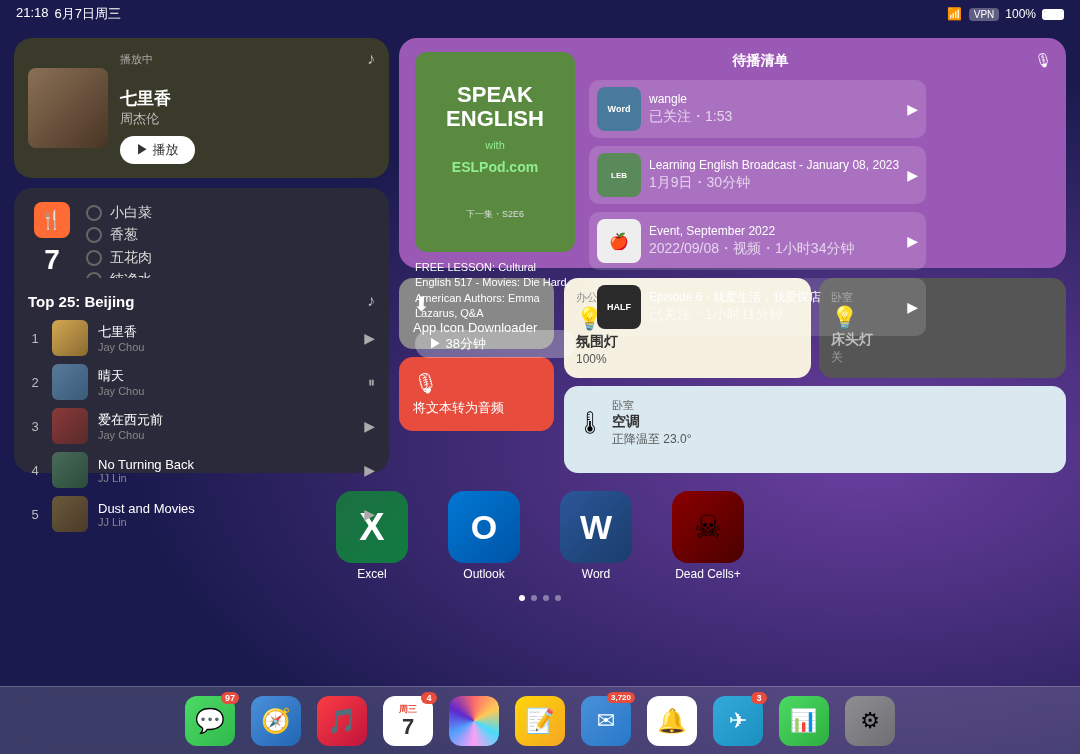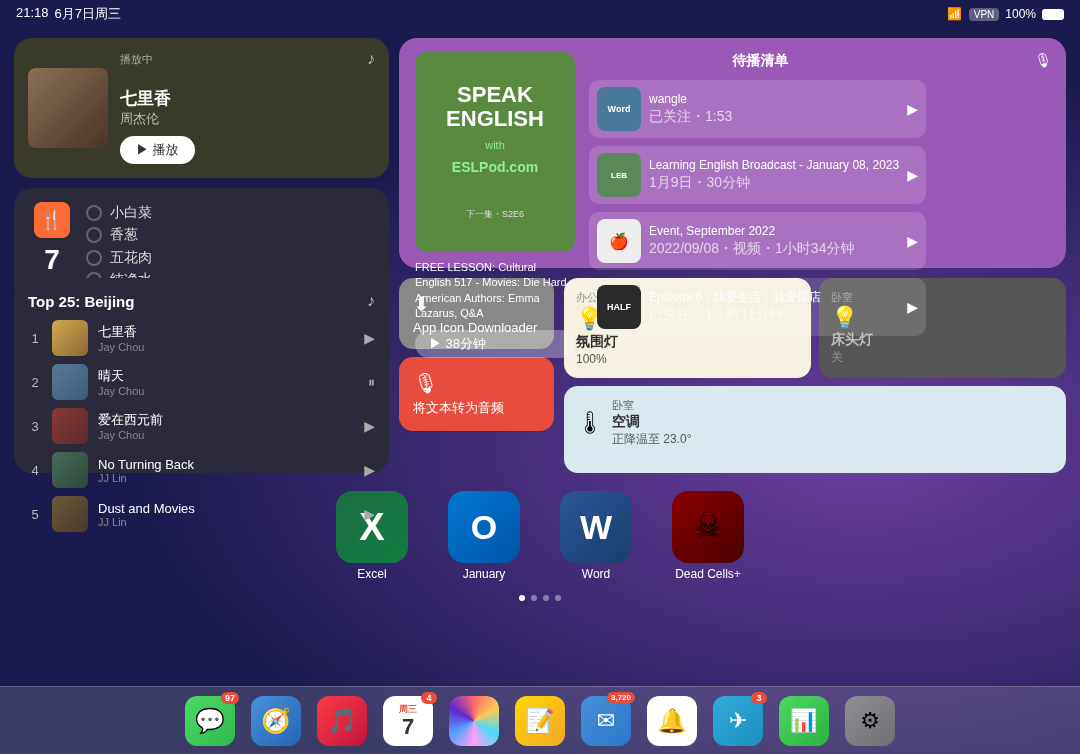--- a/index.html
+++ b/index.html
@@ -674,21 +674,21 @@
         <div class="app-icon icon-excel">
           <span style="font-size:38px;font-weight:700;color:white;font-family:sans-serif;">X</span>
         </div>
         <span class="app-label">Excel</span>
       </div>
 
       <div class="app-icon-item">
         <div class="app-icon icon-outlook">
           <span style="font-size:34px;font-weight:700;color:white;">O</span>
         </div>
-        <span class="app-label">January</span>
+        <span class="app-label">Outlook</span>
       </div>
 
       <div class="app-icon-item">
         <div class="app-icon icon-word">
           <span style="font-size:34px;font-weight:700;color:white;">W</span>
         </div>
         <span class="app-label">Word</span>
       </div>
 
       <div class="app-icon-item">

